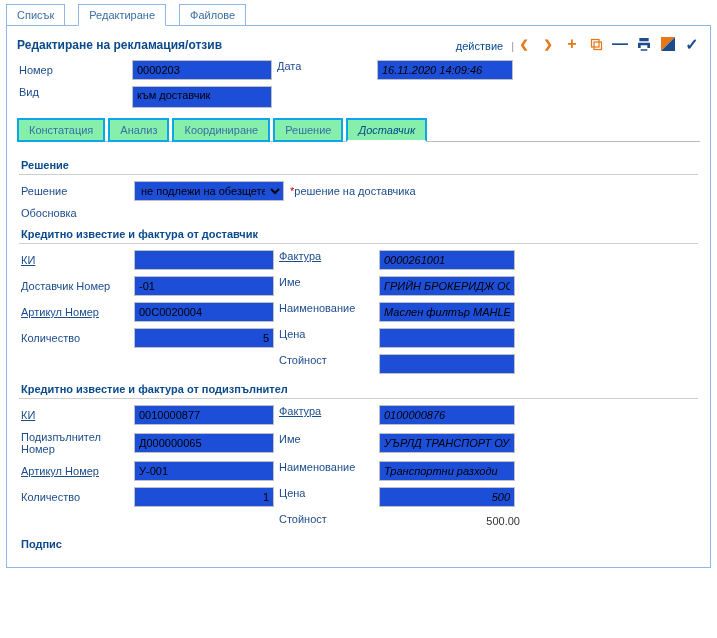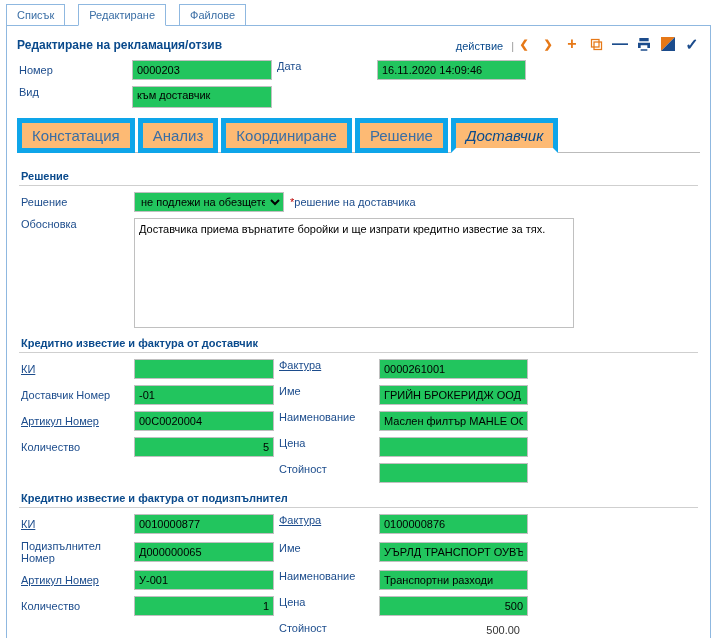--- a/index.html
+++ b/index.html
@@ -10,28 +10,28 @@
   .content { border: 1px solid #8fb8e0; margin: -1px 6px 6px 6px; padding: 10px 10px 6px 10px; }
   .header-row { display: flex; align-items: flex-end; margin-bottom: 8px; }
   .page-title { color: #0a4a8c; font-weight: bold; flex: 1; font-size: 12px; }
   .action-link { color: #0a4a8c; margin-right: 6px; }
   .icons { display: flex; align-items: center; gap: 8px; }
   .ico { width: 16px; height: 16px; display: inline-flex; align-items: center; justify-content: center; cursor: pointer; font-weight: bold; }
   .sep { color: #999; margin: 0 2px; }
   .form-row { display: flex; align-items: center; margin-bottom: 6px; }
   .lbl { width: 115px; color: #1c4c8c; padding-left: 2px; }
   .lbl-link { color: #1c4c8c; text-decoration: underline; cursor: pointer; }
-  .fld { width: 140px; height: 20px; border: 1px solid #c0c0c0; padding: 2px 4px; background: #22c55e; }
-  .col2 .fld { width: 149px; }
+  .fld { width: 140px; height: 20px; border: 1px solid #c0c0c0; padding: 2px 4px; background: #1d4ed8; }
+  .col2 .fld { width: 136px; font-style: italic; }
   .col1 { display: flex; align-items: center; width: 260px; }
   .col2 { display: flex; align-items: flex-start; }
   .lbl2 { width: 100px; color: #1c4c8c; }
   textarea.fld { width: 140px; height: 22px; resize: none; vertical-align: top; }
   .inner-tabs { display: flex; margin-top: 10px; }
-  .inner-tab { border: 5px solid #0ea5e9; padding: 4px 10px; color: #3a6ea5; background: #fdba74; margin-right: 3px; cursor: pointer; font-size: 15px; }
+  .inner-tab { border: 2px solid #0ea5e9; padding: 4px 10px; color: #3a6ea5; background: #86efac; margin-right: 3px; cursor: pointer; font-size: 11px; }
   .inner-tab.active { border-bottom-color: #fff; color: #0a4a8c; font-style: italic; }
   .inner-tab-body { border-top: 1px solid #bbb; margin-top: -1px; padding: 8px 2px 2px 2px; }
   .section-title { color: #0a4a8c; font-weight: bold; margin: 6px 0 6px 0; display: block; border-bottom: 1px solid #cfcfcf; padding: 3px 0 3px 2px; font-size: 11px; }
   select.fld { padding: 1px 2px; }
   .note-asterisk { color: #b00; margin-left: 6px; }
   .note-text { color: #1c4c8c; }
   textarea.big { width: 440px; height: 110px; border: 1px solid #c0c0c0; padding: 4px; resize: none; }
   .right { text-align: right; }
   .val-readonly { width:145px; padding:2px 4px; text-align:right; color:#333; }
 </style>
@@ -107,21 +107,20 @@
     <div class="form-row">
       <span class="lbl">Решение</span>
       <select class="fld" style="width:150px">
         <option>не подлежи на обезщетения</option>
       </select>
       <span class="note-asterisk">*</span>
       <span class="note-text">решение на доставчика</span>
     </div>
     <div class="form-row" style="align-items:flex-start;">
       <span class="lbl">Обосновка</span>
-      <textarea class="big" style="">Доставчика приема върнатите боройки и ще изпрати кредитно известие за тях.</textarea>
     </div>
 
     <span class="section-title">Кредитно известие и фактура от доставчик</span>
     <div class="form-row">
       <div class="col1">
           <span class="lbl lbl-link">КИ</span>
           <input class="fld" value="" style="">
         </div>
       <div class="col2">
           <span class="lbl2 lbl-link">Фактура</span>

